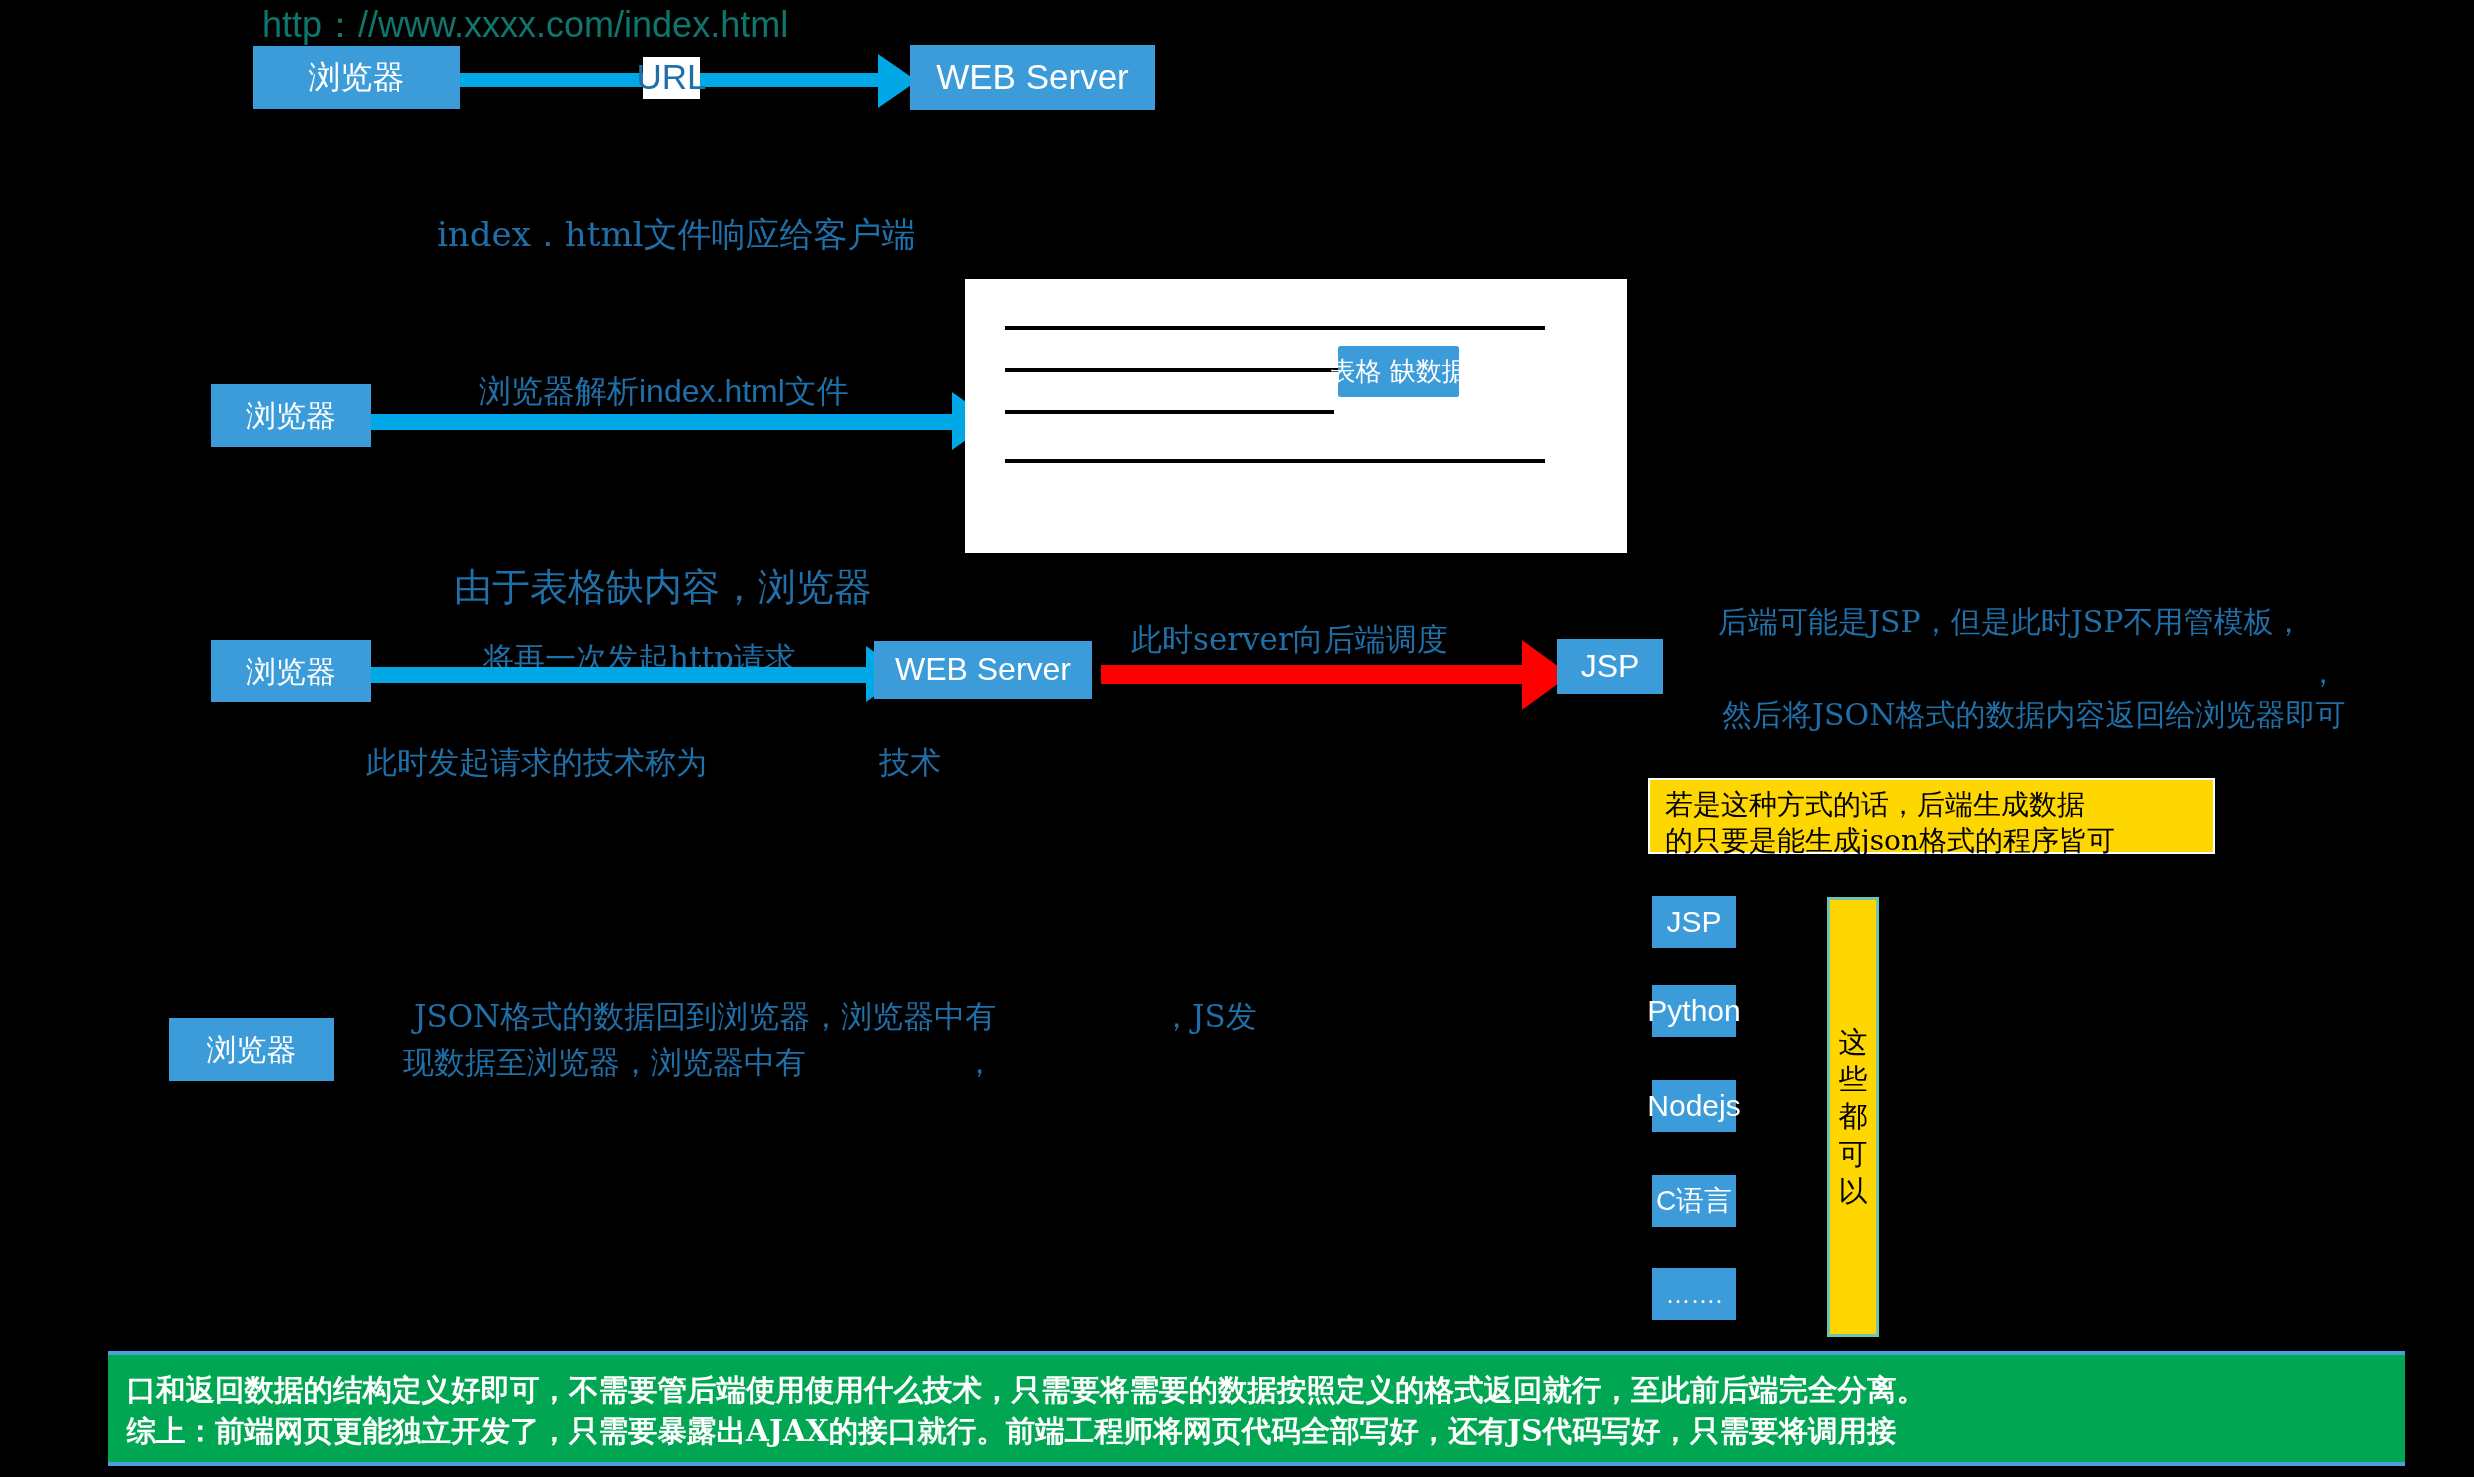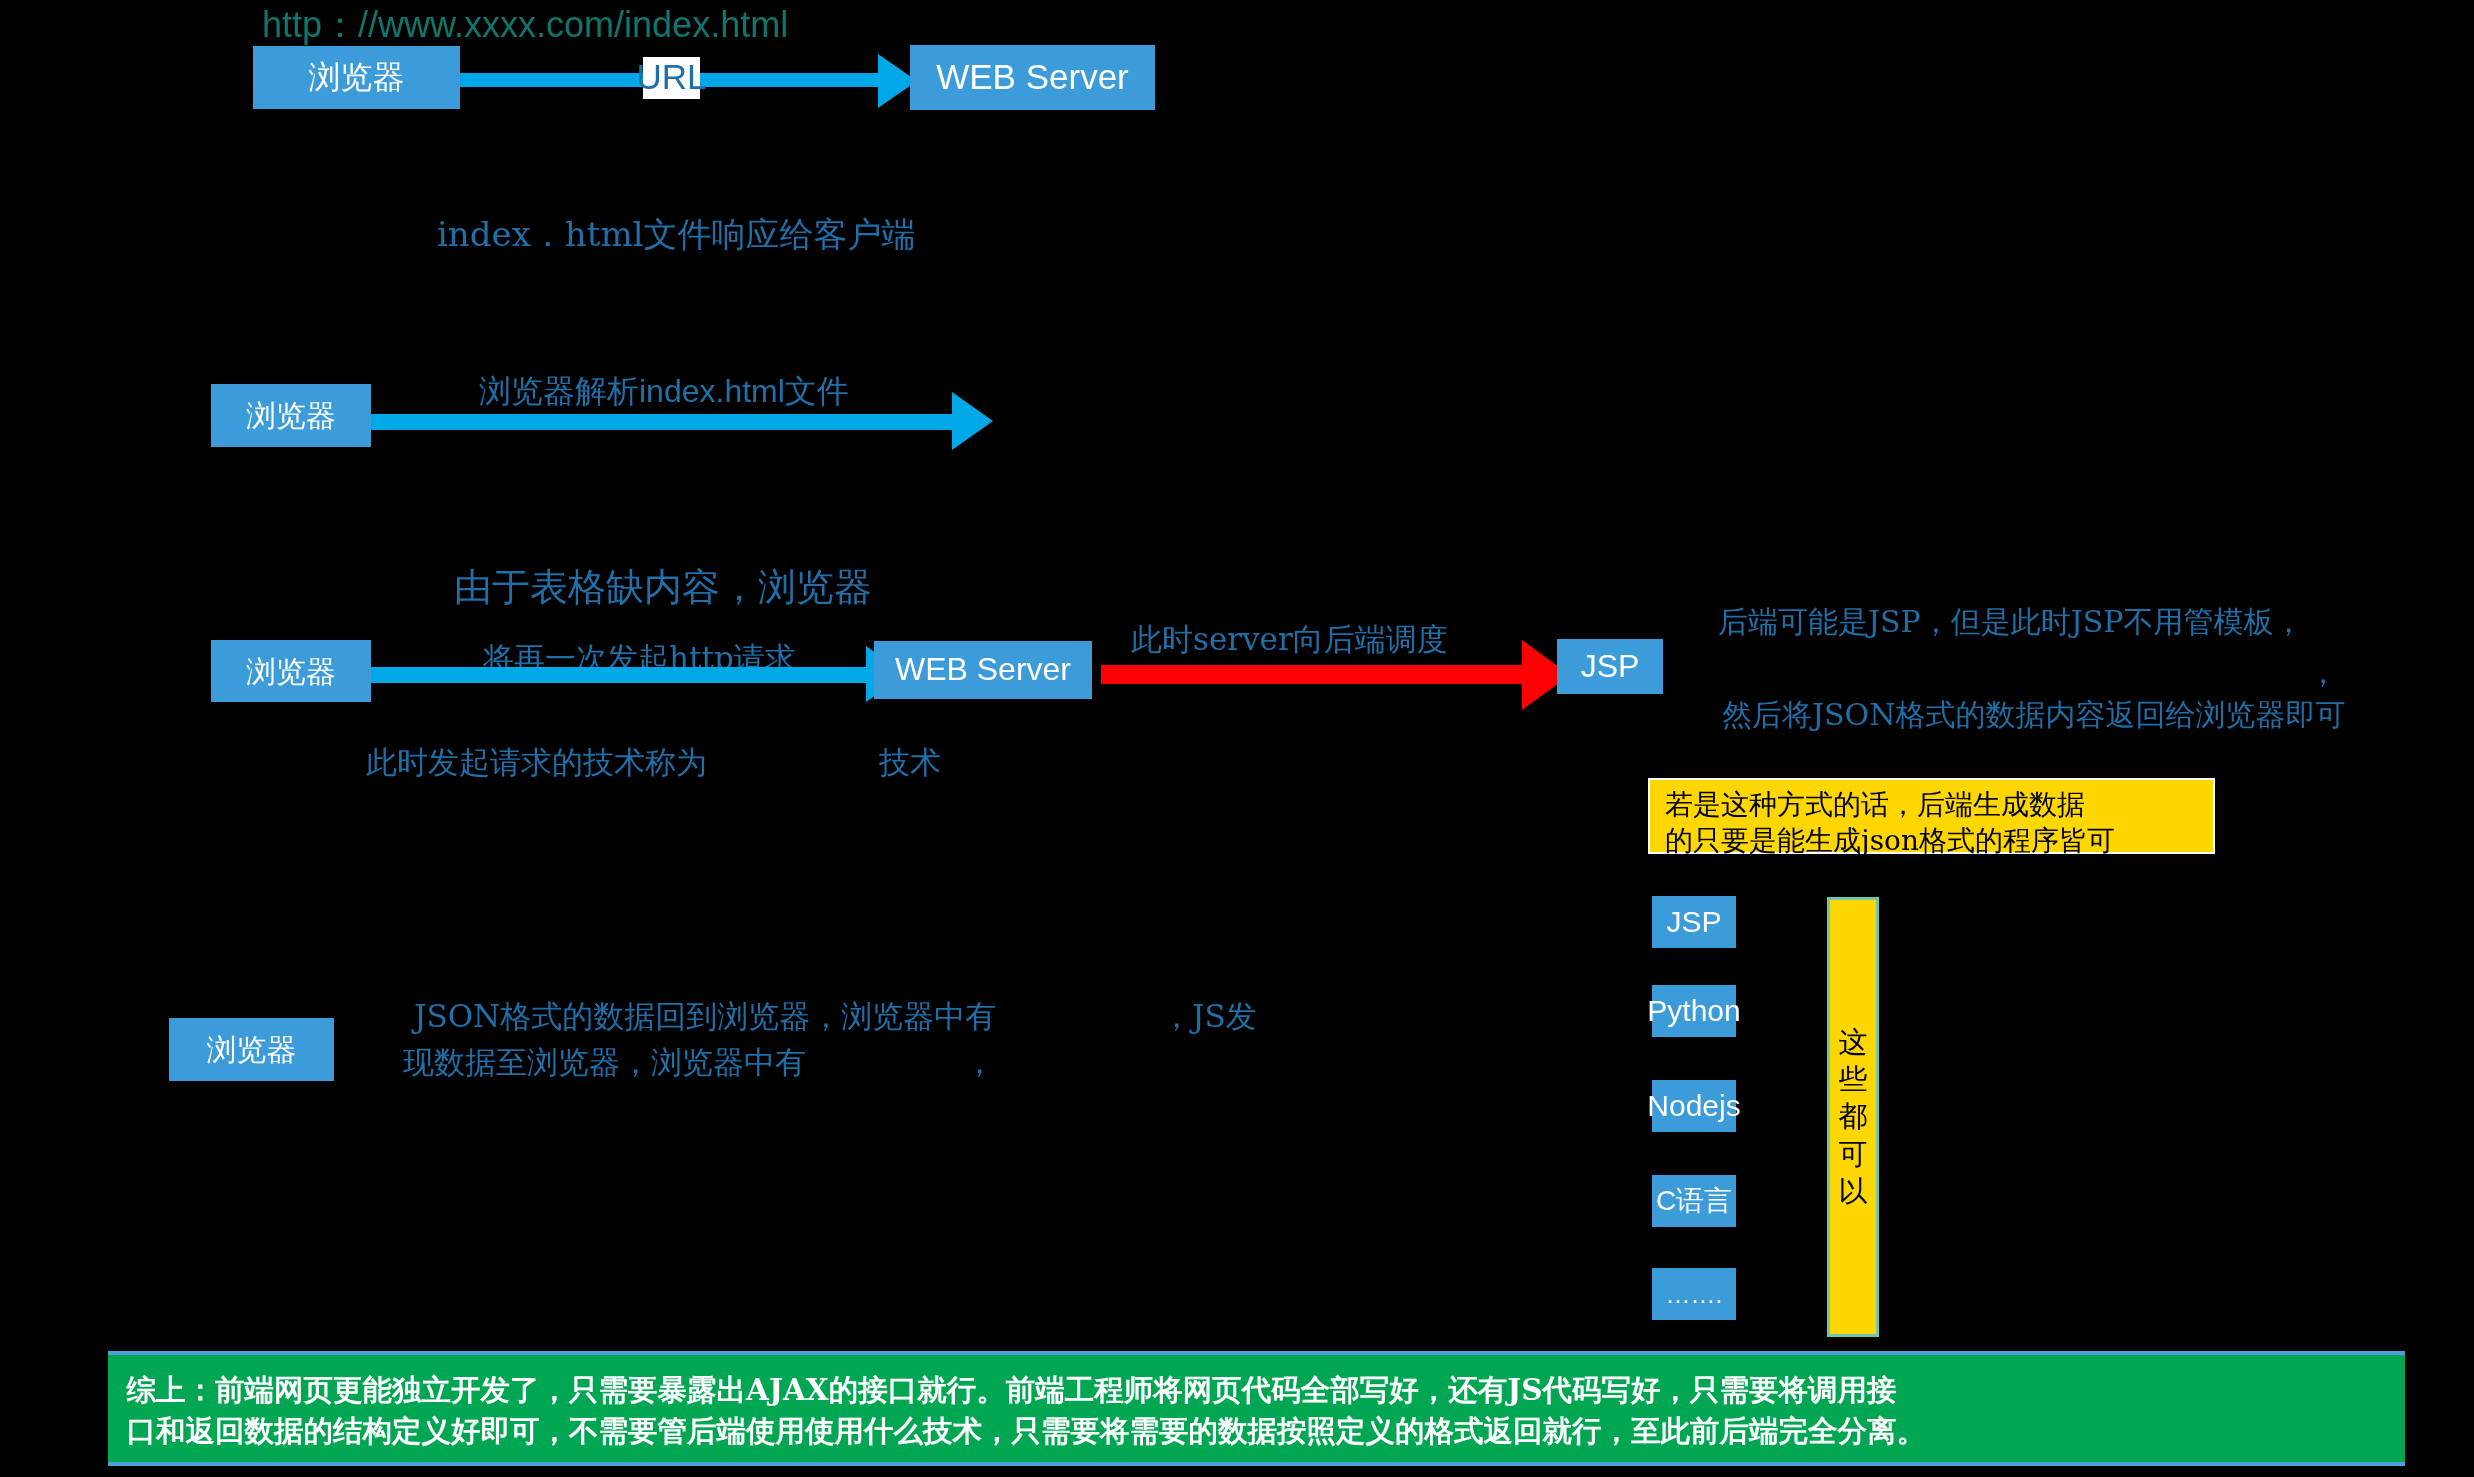--- a/index.html
+++ b/index.html
@@ -173,20 +173,30 @@
     <span>浏览器</span>
   </div>
 
   <div class="caption" style="left:479px; top:371px; font-size:32px;">
     <span>浏览器解析index.html文件</span>
   </div>
 
   <div class="arrow-shaft" style="left:371px; top:414px; width:582px; height:16px;"></div>
   <div class="arrow-head cyan" style="left:952px; top:392px; border-width:29px 0 29px 41px;"></div>
 
+  <div id="doc-panel">
+    <div class="doc-line" style="top:47px; width:540px;"></div>
+    <div class="doc-line" style="top:89px; width:338px;"></div>
+    <div class="doc-line" style="top:131px; width:329px;"></div>
+    <div class="doc-line" style="top:180px; width:540px;"></div>
+    <div class="box" style="left:373px; top:67px; width:121px; height:51px; font-size:26px;
+                font-family:'DejaVu Serif','Liberation Serif',serif; border-radius:2.5px;">
+      <span>表格  缺数据</span>
+    </div>
+  </div>
 
   <div class="box" style="left:211px; top:640px; width:160px; height:62px; font-size:30px;
               font-family:'DejaVu Serif','Liberation Serif',serif;">
     <span>浏览器</span>
   </div>
 
   <div class="caption serif" style="left:454px; top:564px; font-size:38px;">
     <span>由于表格缺内容，浏览器</span>
   </div>
   <div class="caption serif" style="left:483px; top:639px; font-size:31px;">
@@ -269,18 +279,18 @@
     <span>，JS发</span>
   </div>
   <div class="caption serif" style="left:403px; top:1043px; font-size:31px;">
     <span>现数据至浏览器，浏览器中有</span>
   </div>
   <div class="caption serif" style="left:964px; top:1043px; font-size:31px;">
     <span>，</span>
   </div>
 
   <div id="summary-box">
+    <div>口和返回数据的结构定义好即可，不需要管后端使用使用什么技术，只需要将需要的数据按照定义的格式返回就行，至此前后端完全分离。</div>
     <div>综上：前端网页更能独立开发了，只需要暴露出AJAX的接口就行。前端工程师将网页代码全部写好，还有JS代码写好，只需要将调用接</div>
-    <div>口和返回数据的结构定义好即可，不需要管后端使用使用什么技术，只需要将需要的数据按照定义的格式返回就行，至此前后端完全分离。</div>
   </div>
 
 </div>
 
 
 </body></html>

